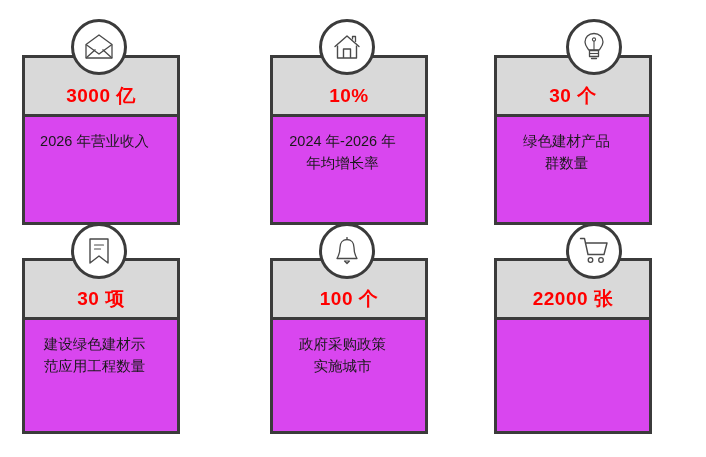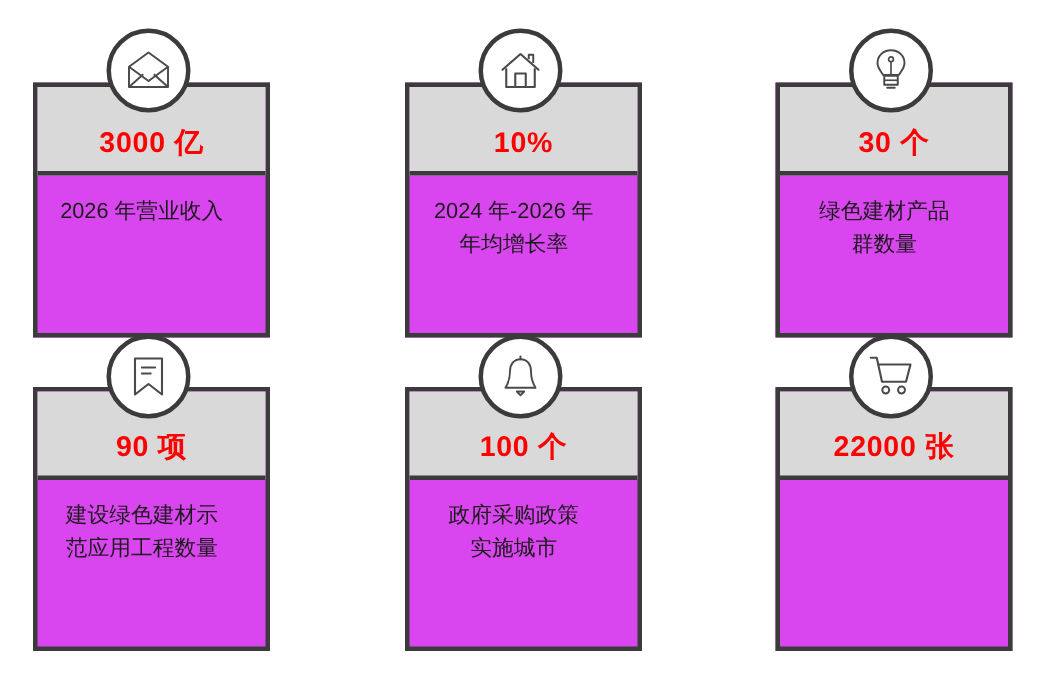--- a/index.html
+++ b/index.html
@@ -84,21 +84,21 @@
   .badge svg {
     display: block;
   }
 
   
   .row-top    { top: 55px;  height: 170px; }
   .row-bottom { top: 258px; height: 176px; }
 
   .col-1 { left: 22px; }
   .col-2 { left: 270px; }
-  .col-3 { left: 517px; }
+  .col-3 { left: 494px; }
 
   .badge-top-1    { left: 71px;  top: 19px; }
   .badge-top-2    { left: 319px; top: 19px; }
   .badge-top-3    { left: 566px; top: 19px; }
   .badge-bottom-1 { left: 71px;  top: 223px; }
   .badge-bottom-2 { left: 319px; top: 223px; }
   .badge-bottom-3 { left: 566px; top: 223px; }
 </style>
 </head>
 <body>
@@ -129,21 +129,21 @@
       <div class="card-value">30 个</div>
     </div>
     <div class="card-body">
       <div class="card-label">绿色建材产品
 群数量</div>
     </div>
   </div>
 
   <div class="card row-bottom col-1">
     <div class="card-header">
-      <div class="card-value">90 项</div>
+      <div class="card-value">30 项</div>
     </div>
     <div class="card-body">
       <div class="card-label">建设绿色建材示
 范应用工程数量</div>
     </div>
   </div>
 
   <div class="card row-bottom col-2">
     <div class="card-header">
       <div class="card-value">100 个</div>

